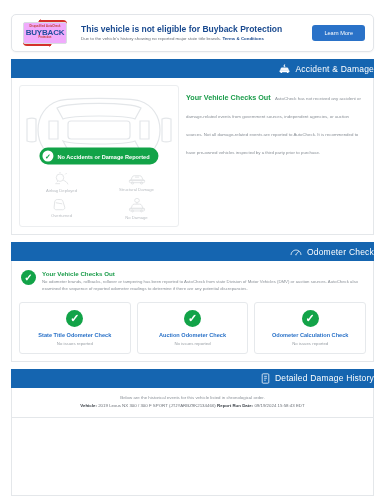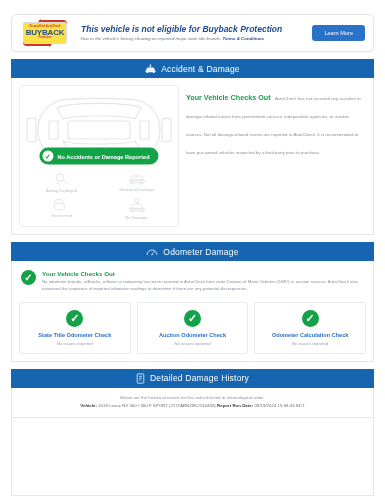--- a/index.html
+++ b/index.html
@@ -22,48 +22,48 @@
     padding: 0 8px 0 7px;
     box-shadow: 0 1px 2px rgba(0,0,0,.04);
   }
   .bb-logo{
     width: 52px; height: 26px;
     position: relative;
     flex: 0 0 52px;
   }
   .bb-logo .plate{
     position:absolute; left:4px; top:2px; right:4px; bottom:2px;
-    background:#fde047; border:1px solid #d8dde2; border-radius:2px;
+    background:#f0abfc; border:1px solid #d8dde2; border-radius:2px;
     display:flex; flex-direction:column; align-items:center; justify-content:center;
     overflow:hidden;
   }
   .bb-top{ font-size:2.6px; color:#c0392b; letter-spacing:.1px; line-height:1; font-weight:bold;}
   .bb-main{ font-size:8px; color:#1f4e9c; font-weight:bold; line-height:1.05; letter-spacing:-.2px;}
   .bb-sub{ font-size:2.6px; color:#c0392b; line-height:1; font-weight:bold;}
   .bb-arrow{ position:absolute; border:2px solid #d4312a; }
   .bb-arrow.a1{ left:20px; top:0px; width:28px; height:6px; border-bottom:none; border-left:none; border-radius:0 4px 0 0;}
   .bb-arrow.a2{ left:4px; bottom:0px; width:28px; height:6px; border-top:none; border-right:none; border-radius:0 0 0 4px;}
   .bb-arrow.a1:after{ content:""; position:absolute; left:-4px; top:-3px; border:3px solid transparent; border-right-color:#d4312a;}
   .bb-arrow.a2:after{ content:""; position:absolute; right:-4px; bottom:-3px; border:3px solid transparent; border-left-color:#d4312a;}
 
-  .bb-text{ flex:1; padding-left:10px;font-style:italic; }
+  .bb-text{ flex:1; padding-left:10px; }
   .bb-title{ font-size:8.5px; font-weight:bold; color:#1a4a8f; line-height:1.2; }
   .bb-sub-line{ font-size:4.4px; color:#6b7077; margin-top:2px; line-height:1.3;}
   .bb-terms{ color:#1a4a8f; font-weight:bold; }
   .learn-more{
     background:#2a72c8; color:#fff; border:none; border-radius:3px;
     font-size:5.6px; padding:5px 12px; font-family:inherit; cursor:pointer;
     white-space:nowrap;
   }
 
   
   .sec-header{
     background:#1565b0; color:#fff;
     height: 19px; margin: 7px 11px 0 11px;
-    display:flex; align-items:center; justify-content:center; gap:5px;
+    display:flex; align-items:center; justify-content:flex-end; gap:5px;
     font-size:8.5px; letter-spacing:.2px;
   }
   .sec-header svg{ display:block; }
 
   .sec-body{
     margin: 0 11px; border:1px solid #e4e7ea; border-top:none;
     background:#fff; padding: 7px;
   }
 
   
@@ -243,21 +243,21 @@
   </div>
 
   <div class="sec-header">
     <span>
       <svg width="12" height="10" viewBox="0 0 24 18" fill="none" stroke="#fff" stroke-width="1.5">
         <path d="M2 15a10 10 0 0 1 20 0"></path>
         <path d="M12 14l5-6" stroke-linecap="round"></path>
         <circle cx="12" cy="14.4" r="1.1" fill="#fff" stroke="none"></circle>
       </svg>
     </span>
-    <span>Odometer Damage</span>
+    <span>Odometer Check</span>
   </div>
 
   <div class="sec-body">
     <div class="odo-top">
       <div class="big-check">✓</div>
       <div style="flex:1">
         <div class="odo-head">Your Vehicle Checks Out</div>
         <div class="odo-body">No odometer brands, rollbacks, rollover or tampering has been reported to AutoCheck from state Division of Motor Vehicles (DMV) or auction sources. AutoCheck also examined the sequence of reported odometer readings to determine if there are any potential discrepancies.</div>
       </div>
     </div>

